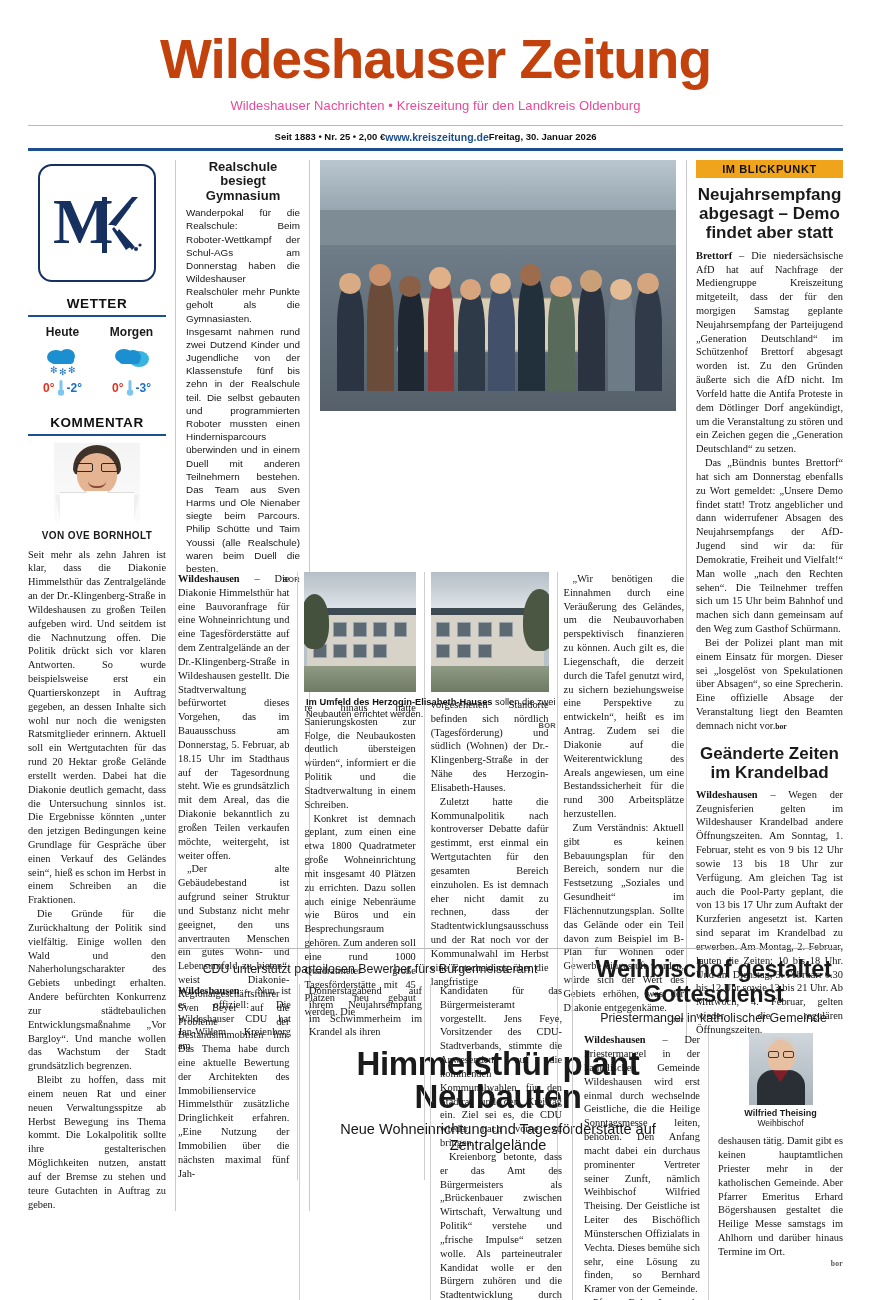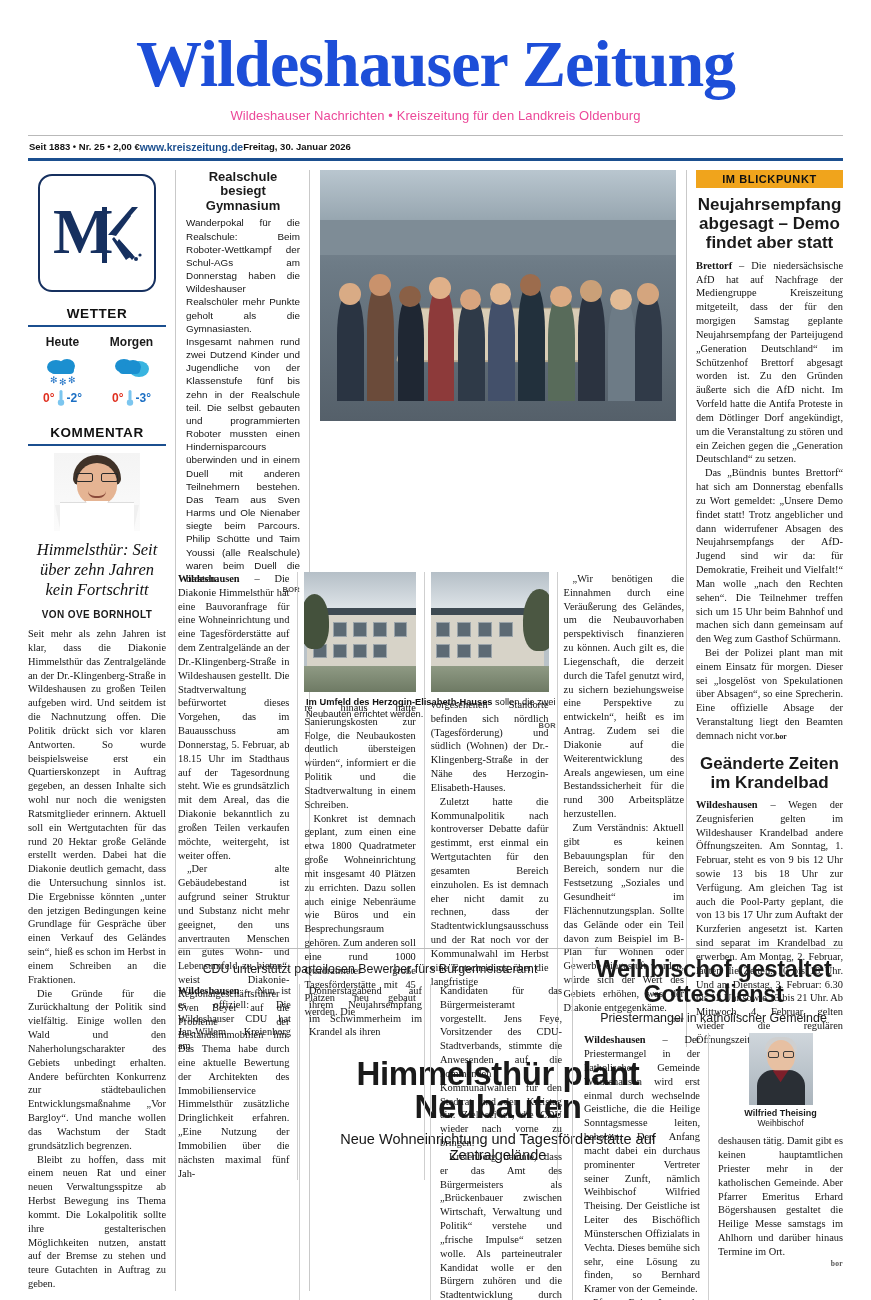--- a/index.html
+++ b/index.html
@@ -9,37 +9,37 @@
     background: #ffffff;
     font-family: "Liberation Sans", sans-serif;
     color: #1a1a1a;
     overflow: hidden;
   }
   .page { position: relative; width: 871px; height: 1300px; padding: 0 28px; }
 
   
   .masthead { text-align: center; padding-top: 34px; }
   .masthead-title {
-    font-family: Liberation Serif, serif;
+    font-family: Liberation Sans, sans-serif;
     font-weight: 700;
-    font-size: 66px;
+    font-size: 55px;
     line-height: 0.92;
     letter-spacing: -1px;
-    color: #1d4ed8;
+    color: #c2410c;
   }
   .masthead-sub {
     margin-top: 13px;
     font-size: 13px;
     font-weight: 400;
     color: #ec4899;
     letter-spacing: .1px;
   }
   .masthead-rule-top { border-top: 1px solid #b9b9b9; margin-top: 12px; }
   .infobar {
-    display:flex; align-items:center; justify-content:flex-start;
+    display:flex; align-items:center; justify-content:center;
     font-size: 9.5px; font-weight: 700; padding: 5px 1px 5px 1px;
     color:#111;
   }
   .infobar .url { color:#1b4f8f; font-weight:700; font-size:10.5px; }
   .masthead-rule-bot { border-top: 3px solid #1b4f8f; }
 
   
   .grid {
     display: grid;
     grid-template-columns: 148px 124px 1fr;
@@ -296,21 +296,20 @@
         <div class="ap-hair"></div>
         <div class="ap-face"></div>
         <div class="ap-glass">
             <span class="l"></span>
             <span class="r"></span>
           </div>
         <div class="ap-smile"></div>
         <div class="ap-collar"></div>
       </div>
 
-      <div class="kom-title">Himmelsthür: Seit über zehn Jahren kein Fortschritt</div>
       <div class="kom-byline">VON OVE BORNHOLT</div>
 
       <div class="serif-body">
         <p class="first">Seit mehr als zehn Jahren ist klar, dass die Diakonie Himmelsthür das Zentralgelände an der Dr.-Klingenberg-Straße in Wildeshausen zu großen Teilen aufgeben wird. Und seitdem ist die Nachnutzung offen. Die Politik drückt sich vor klaren Antworten. So wurde beispielsweise erst ein Quartierskonzept in Auftrag gegeben, an dessen Inhalte sich wohl nur noch die wenigsten Ratsmitglieder erinnern. Aktuell soll ein Wertgutachten für das rund 20 Hektar große Gelände erstellt werden. Dabei hat die Diakonie deutlich gemacht, dass die Untersuchung sinnlos ist. Die Ergebnisse könnten „unter den jetzigen Bedingungen keine Grundlage für Gespräche über einen Verkauf des Geländes sein“, hieß es schon im Herbst in einem Schreiben an die Fraktionen.</p>
         <p>Die Gründe für die Zurückhaltung der Politik sind vielfältig. Einige wollen den Wald und den Naherholungscharakter des Gebiets unbedingt erhalten. Andere befürchten Konkurrenz zur städtebaulichen Entwicklungsmaßnahme „Vor Bargloy“. Und manche wollen das Wachstum der Stadt grundsätzlich begrenzen.</p>
         <p>Bleibt zu hoffen, dass mit einem neuen Rat und einer neuen Verwaltungsspitze ab Herbst Bewegung ins Thema kommt. Die Lokalpolitik sollte ihre gestalterischen Möglichkeiten nutzen, anstatt auf der Bremse zu stehen und teure Gutachten in Auftrag zu geben.</p>
       </div>
 
     </div>
 

